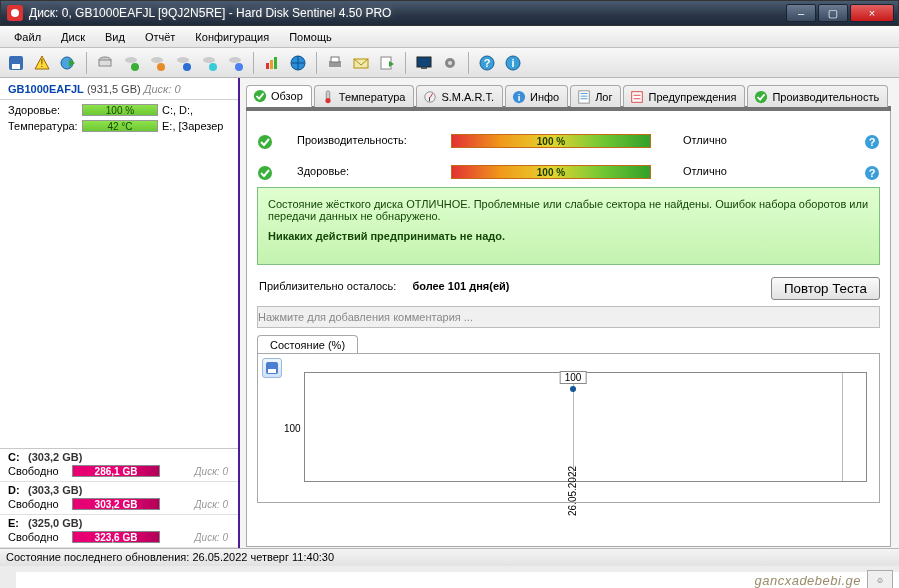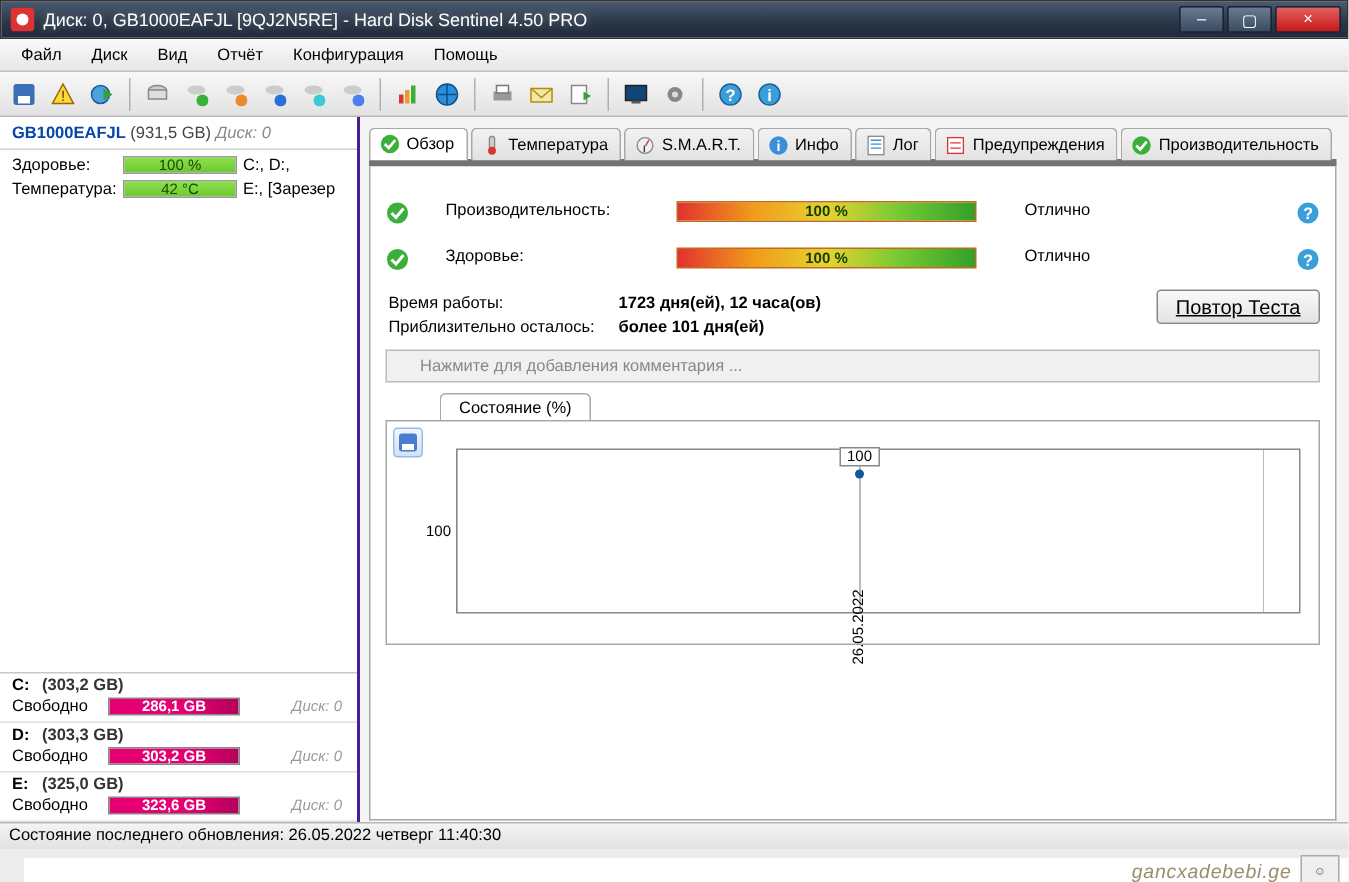--- a/index.html
+++ b/index.html
@@ -194,44 +194,42 @@
     align-items:flex-start;
   }
   .info-block table td { padding:1px 14px 1px 0; }
   .repeat-btn {
     margin-left:auto;
     padding:3px 12px;
     border:1px solid #888;
     border-radius:3px;
     background: linear-gradient(180deg,#fafafa,#e2e2e2);
     cursor:pointer;
-    text-decoration:underline;
   }
 
   .comment-box {
     margin-top:6px;
     border:1px solid #bdbdbd;
     background:#f0f0f0;
     color:#888;
-    padding:4px 22px;
+    padding:4px 0;
   }
 
   .chart-tabs {
     margin-top:6px;
     display:flex;
   }
   .chart-tab {
     padding:3px 12px;
     border:1px solid #a8a8a8;
     border-bottom:none;
     background:#fff;
     border-radius:4px 4px 0 0;
     position:relative;
     top:1px;
-    margin-left:36px;
   }
   .chart-box {
     border:1px solid #a8a8a8;
     background:#fff;
     height:150px;
     position:relative;
     padding:4px;
   }
   .save-btn {
     width:20px; height:20px;
@@ -586,28 +584,29 @@
         <span class="metric-bar">
             <span class="pct">100 %</span>
           </span>
         <span class="rating">Отлично</span>
         <svg class="help-icon" viewBox="0 0 16 16">
             <circle cx="8" cy="8" r="7" fill="#3a9fd8"></circle>
             <text x="8" y="12" text-anchor="middle" fill="#fff" font-size="11" font-weight="bold">?</text>
           </svg>
       </div>
 
+      <div class="status-box">
+        <div>Состояние жёсткого диска ОТЛИЧНОЕ. Проблемные или слабые сектора не найдены. Ошибок набора оборотов или передачи данных не обнаружено.</div>
+        <div style="height:8px"></div>
+        <div class="strong">Никаких действий предпринимать не надо.</div>
+      </div>
 
       <div class="info-block">
         <table>
           <tbody>
-              <tr>
-                <td>Время работы:</td>
-                <td><b>1723 дня(ей), 12 часа(ов)</b></td>
-              </tr>
           <tr>
                 <td>Приблизительно осталось:</td>
                 <td><b>более 101 дня(ей)</b></td>
               </tr>
         </tbody>
           </table>
         <button class="repeat-btn">Повтор Теста</button>
       </div>
 
       <div class="comment-box">Нажмите для добавления комментария ...</div>

